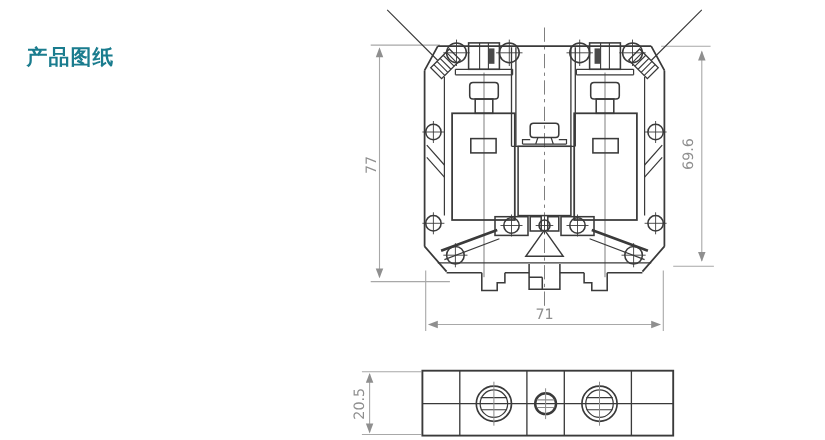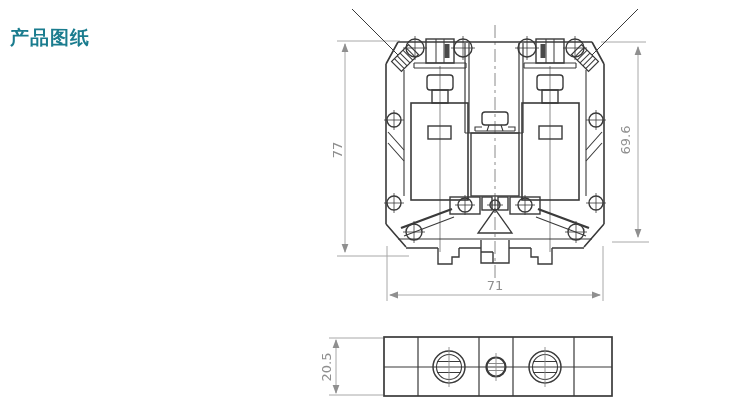--- a/index.html
+++ b/index.html
@@ -1,21 +1,21 @@
 <!DOCTYPE html>
 <html><head>
 <meta charset="utf-8">
 <style>
   html,body{margin:0;padding:0;}
   body{
     width:750px;height:400px;background:#ffffff;overflow:hidden;position:relative;
     font-family:"Liberation Sans","DejaVu Sans",sans-serif;
   }
   .page-title{
-    position:absolute;left:10px;top:25px;margin:0;
+    position:absolute;left:10px;top:25px;margin:14px;
     font-size:19px;font-weight:bold;color:#1a7c8e;letter-spacing:1px;
     font-family:"DejaVu Sans","Liberation Sans",sans-serif;
   }
   svg{position:absolute;left:0;top:0;}
   text{font-family:"DejaVu Sans","Liberation Sans",sans-serif;}
 </style>
 </head>
 <body>
 
 <div class="page">

